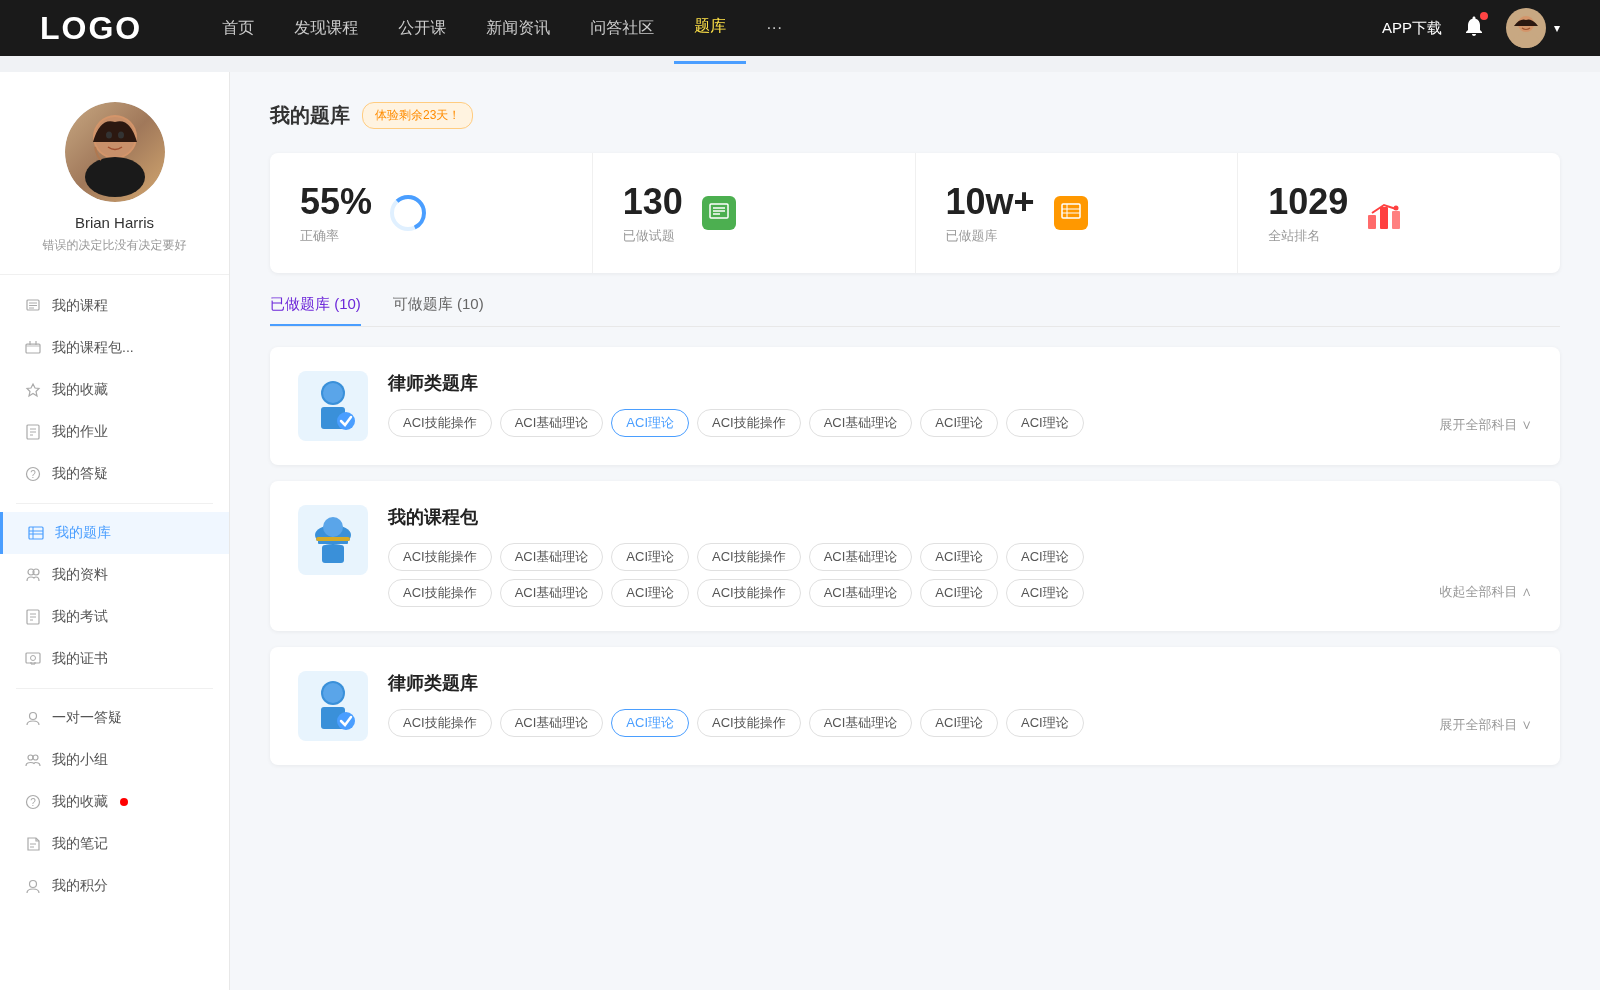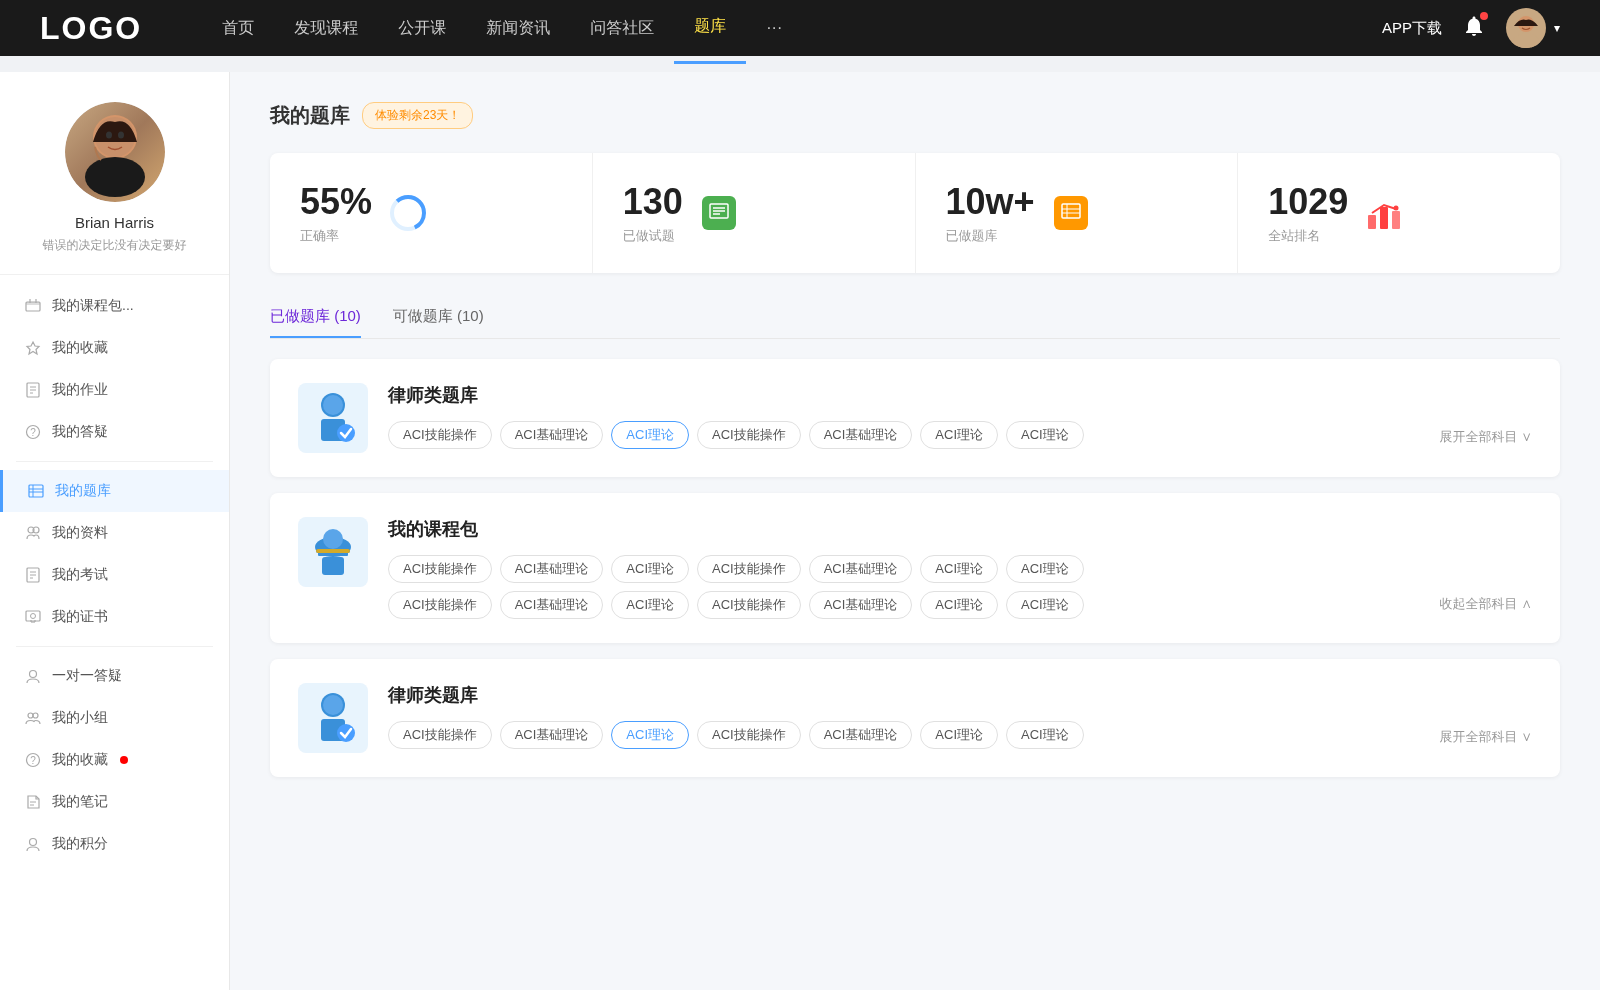--- a/index.html
+++ b/index.html
@@ -37,21 +37,21 @@
     .menu-divider { height: 1px; background: #f0f0f0; margin: 8px 16px; }
     .red-dot { width: 8px; height: 8px; background: red; border-radius: 50%; display: inline-block; margin-left: 2px; }
 
     
     .main-content { flex: 1; overflow-y: auto; padding: 30px 40px; background: #f5f7fa; }
     .page-title-bar { display: flex; align-items: center; gap: 12px; margin-bottom: 24px; }
     .page-title { font-size: 20px; font-weight: 600; color: #333; }
     .trial-badge { background: #fff3e0; color: #ff8c00; font-size: 12px; padding: 4px 12px; border-radius: 12px; border: 1px solid #ffcc80; }
 
     
-    .stats-row { display: flex; gap: 0; background: white; border-radius: 8px; margin-bottom: 24px; overflow: hidden; box-shadow: 0 1px 4px rgba(0,0,0,0.06); }
+    .stats-row { display: flex; gap: 0; background: white; border-radius: 8px; margin-bottom: 12px; overflow: hidden; box-shadow: 0 1px 4px rgba(0,0,0,0.06); }
     .stat-item { flex: 1; padding: 28px 30px; display: flex; align-items: center; gap: 16px; border-right: 1px solid #f0f0f0; }
     .stat-item:last-child { border-right: none; }
     .stat-value { font-size: 36px; font-weight: 700; color: #222; }
     .stat-label { font-size: 13px; color: #999; margin-top: 4px; }
     .stat-icon { width: 40px; height: 40px; display: flex; align-items: center; justify-content: center; }
 
     
     .tabs-bar { display: flex; gap: 0; margin-bottom: 20px; border-bottom: 1px solid #e8e8e8; }
     .tab-btn { padding: 10px 0; margin-right: 32px; font-size: 15px; cursor: pointer; color: #666; border-bottom: 2px solid transparent; }
     .tab-btn.active { color: #6d28d9; border-bottom: 2px solid #4a9eff; font-weight: 500; }
@@ -135,20 +135,31 @@
           </svg>
         </div>
       </div>
       <div class="profile-name">Brian Harris</div>
       <div class="profile-motto">错误的决定比没有决定要好</div>
     </div>
 
     <div class="sidebar-menu">
       <div class="menu-item">
         <span class="menu-icon">
+          <svg width="16" height="16" viewBox="0 0 16 16" fill="#aaa">
+              <rect x="2" y="2" width="12" height="10" rx="1" stroke="#aaa" stroke-width="1.2" fill="none"></rect>
+              <line x1="4" y1="5" x2="12" y2="5" stroke="#aaa" stroke-width="1"></line>
+              <line x1="4" y1="7.5" x2="12" y2="7.5" stroke="#aaa" stroke-width="1"></line>
+              <line x1="4" y1="10" x2="9" y2="10" stroke="#aaa" stroke-width="1"></line>
+            </svg>
+        </span>
+        <span>我的课程</span>
+      </div>
+      <div class="menu-item">
+        <span class="menu-icon">
           <svg width="16" height="16" viewBox="0 0 16 16" fill="none">
               <rect x="1" y="4" width="14" height="9" rx="1" stroke="#aaa" stroke-width="1.2"></rect>
               <rect x="1" y="4" width="14" height="3" rx="1" fill="#aaa" opacity="0.4"></rect>
               <line x1="5" y1="1" x2="5" y2="5" stroke="#aaa" stroke-width="1.2"></line>
               <line x1="11" y1="1" x2="11" y2="5" stroke="#aaa" stroke-width="1.2"></line>
             </svg>
         </span>
         <span>我的课程包...</span>
       </div>
       <div class="menu-item">

